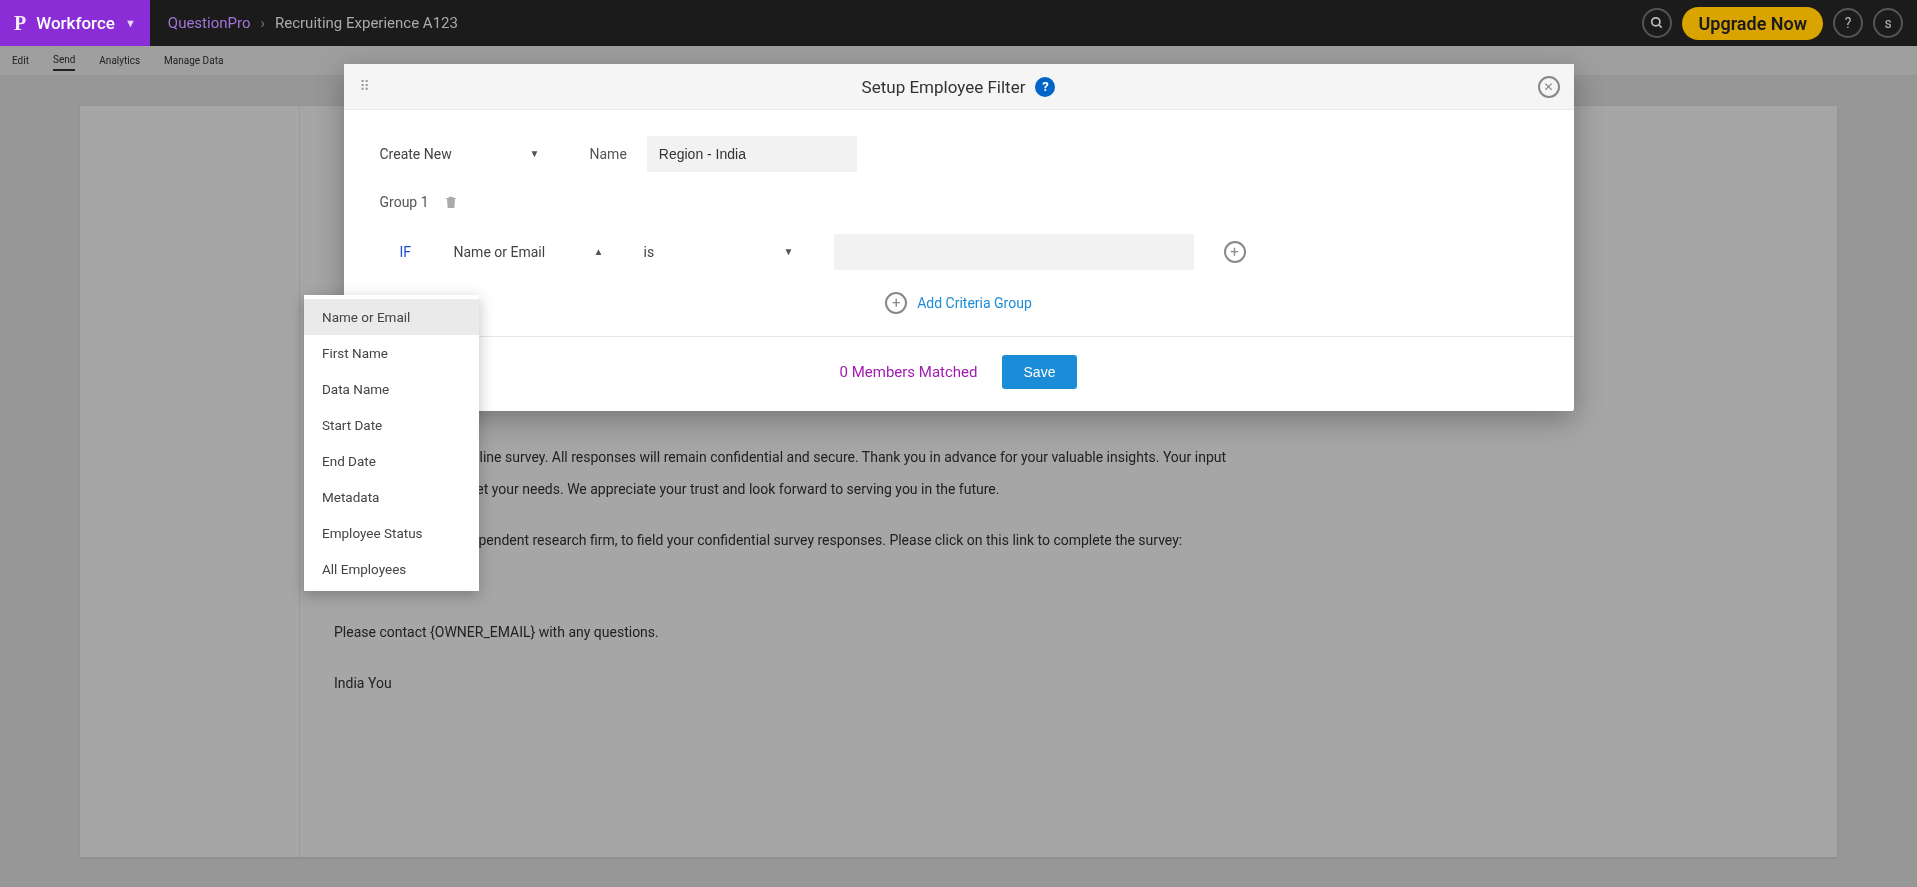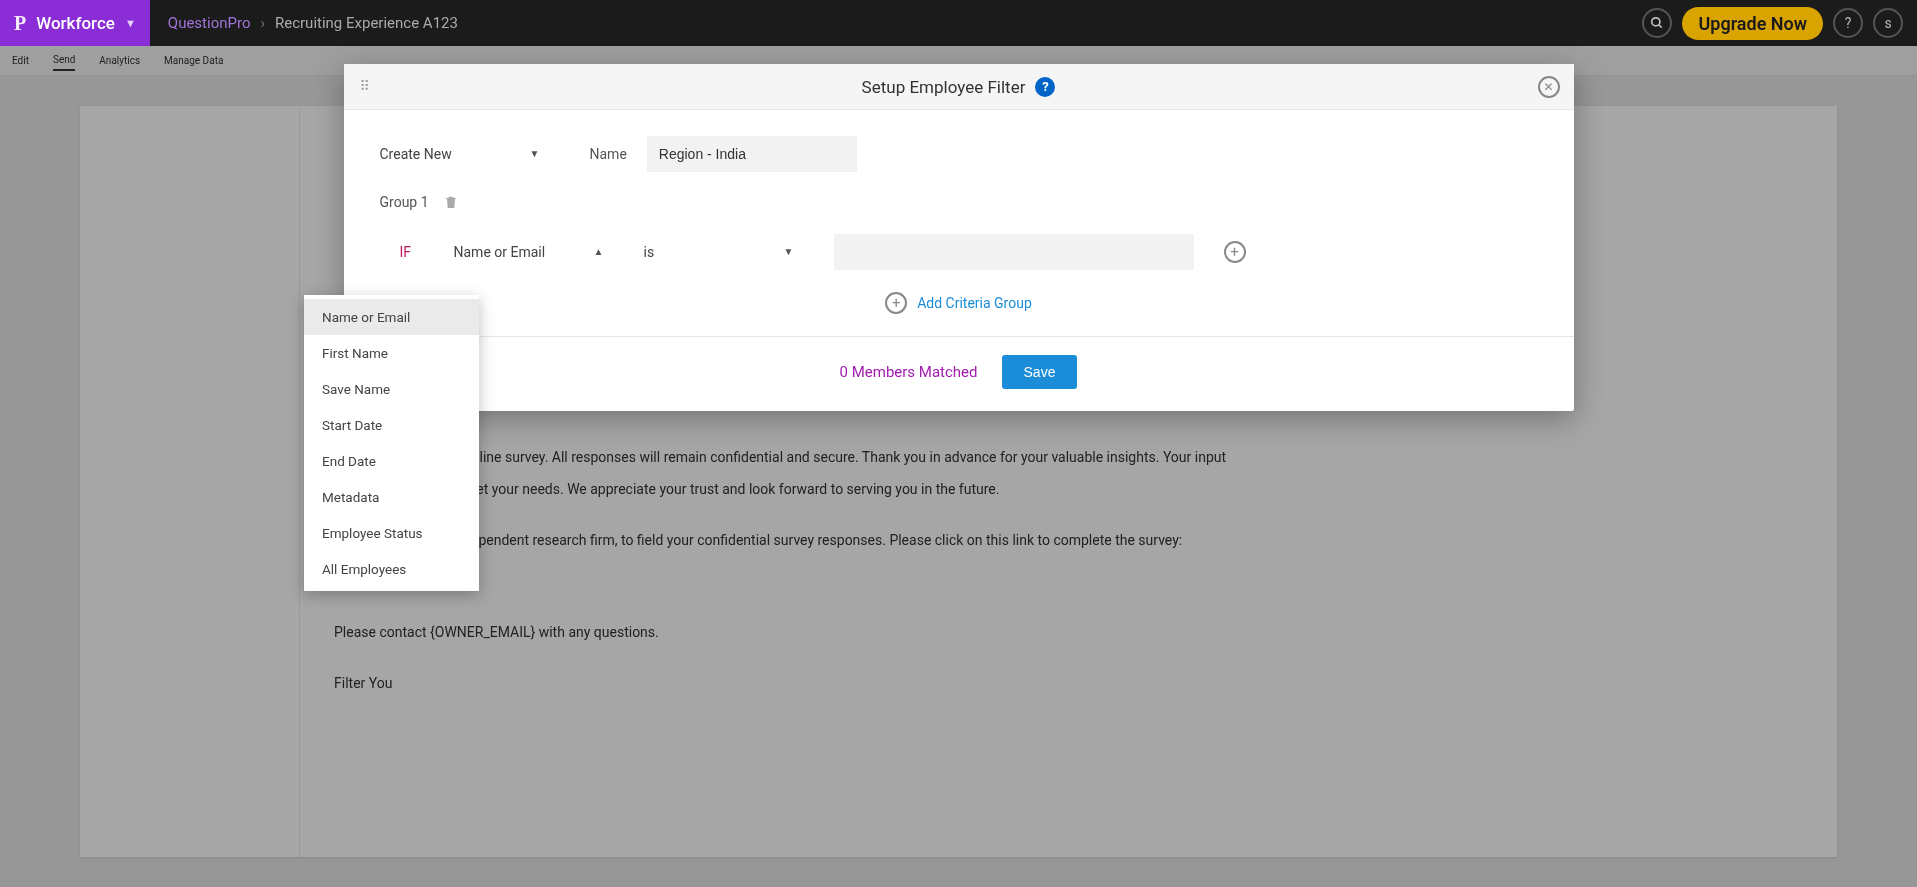--- a/index.html
+++ b/index.html
@@ -56,21 +56,21 @@
 
   .text-input { background: #f2f2f2; border: none; padding: 10px 12px; font-size: 14px; color: #333; outline: none; }
   .name-input { width: 210px; }
   .value-input { width: 360px; }
 
   .group-row { display: flex; align-items: center; gap: 14px; margin: 6px 0 24px; padding-left: 0; }
   .trash { color: #aaa; cursor: pointer; }
   .trash svg { width: 16px; height: 16px; display: block; }
 
   .criteria-row { display: flex; align-items: center; gap: 30px; padding-left: 20px; position: relative; margin-bottom: 22px; }
-  .criteria-row .if { color: #be185d; font-size: 14px; width: 24px; }
+  .criteria-row .if { color: #1d4ed8; font-size: 14px; width: 24px; }
   .plus-circle { width: 22px; height: 22px; border: 2px solid #888; border-radius: 50%; display: flex; align-items: center; justify-content: center; color: #888; font-size: 15px; line-height: 1; cursor: pointer; }
 
   .add-group { display: flex; align-items: center; justify-content: center; gap: 10px; color: #1a8cd8; font-size: 14px; margin: 8px 0 22px; }
   .add-group .plus-circle { border-color: #888; color: #888; }
   .add-group a { cursor: pointer; }
 
   .modal-hr { border: none; border-top: 1px solid #e6e6e6; margin: 0 -36px; }
 
   .modal-footer { display: flex; align-items: center; justify-content: center; gap: 24px; padding: 18px 0 22px; }
   .members-matched { color: #a21caf; font-size: 15px; }
@@ -118,21 +118,21 @@
 
 <div class="page-bg">
   <div class="page-card">
     <div class="page-sidebar"></div>
     <div class="page-main">
       <div style="height:300px"></div>
       <p>your feedback in our online survey. All responses will remain confidential and secure. Thank you in advance for your valuable insights. Your input</p>
       <p>that we continue to meet your needs. We appreciate your trust and look forward to serving you in the future.</p>
       <p style="margin-top:28px">th QuestionPro, an independent research firm, to field your confidential survey responses. Please click on this link to complete the survey:</p>
       <p style="margin-top:70px">Please contact {OWNER_EMAIL} with any questions.</p>
-      <p style="margin-top:28px">Filter You</p>
+      <p style="margin-top:28px">India You</p>
     </div>
   </div>
 </div>
 
 <div class="overlay" style="top:46px"></div>
 
 <div class="modal">
   <div class="modal-header">
     <div class="modal-drag">⠿</div>
     <span class="modal-title">Setup Employee Filter</span>
@@ -184,19 +184,19 @@
     <div class="modal-footer">
       <span class="members-matched">0 Members Matched</span>
       <button class="save-btn">Save</button>
     </div>
   </div>
 </div>
 
 <div class="dropdown">
   <div class="dropdown-item selected">Name or Email</div>
   <div class="dropdown-item">First Name</div>
-  <div class="dropdown-item">Save Name</div>
+  <div class="dropdown-item">Data Name</div>
   <div class="dropdown-item">Start Date</div>
   <div class="dropdown-item">End Date</div>
   <div class="dropdown-item">Metadata</div>
   <div class="dropdown-item">Employee Status</div>
   <div class="dropdown-item">All Employees</div>
 </div>
 
 </body></html>

